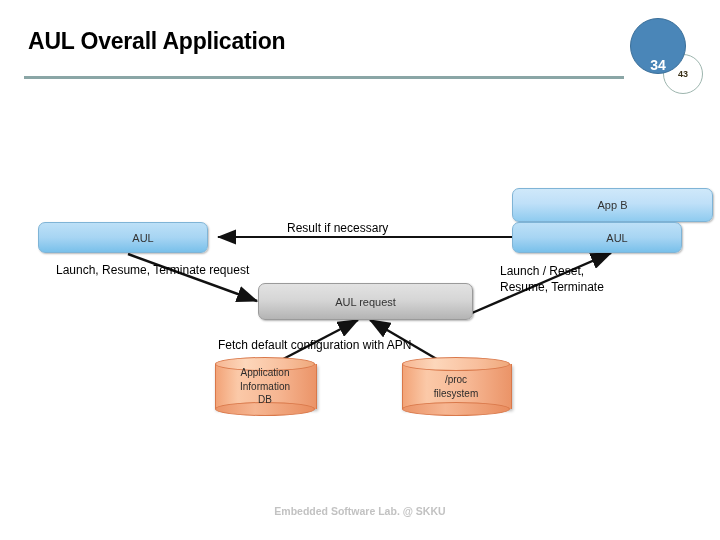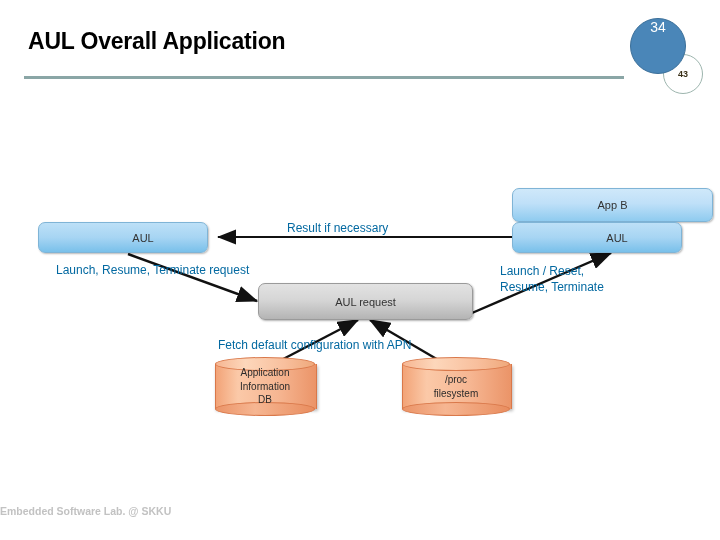--- a/index.html
+++ b/index.html
@@ -39,25 +39,25 @@
   .page-badge-main {
     position: absolute;
     left: 630px;
     top: 18px;
     width: 54px;
     height: 54px;
     border-radius: 50%;
     background: #4a86b8;
     border: 1px solid #3b6f99;
     display: flex;
-    align-items: flex-start;
+    align-items: flex-end;
     justify-content: center;
     color: #ffffff;
     font-size: 14px;
-    font-weight: normal;
+    font-weight: bold;
     z-index: 3;
   }
   .page-badge-sub {
     position: absolute;
     left: 663px;
     top: 54px;
     width: 38px;
     height: 38px;
     border-radius: 50%;
     background: #ffffff;
@@ -168,33 +168,33 @@
     font-size: 10px;
     color: #2b2b2b;
     line-height: 1.35;
     text-align: center;
   }
 
   
   .edge-label {
     position: absolute;
     font-size: 12px;
-    color: #0369a1;
+    color: #000000;
     white-space: pre;
     line-height: 1.35;
     z-index: 4;
   }
 
   
   .footer {
     position: absolute;
     left: 0;
     top: 505px;
     width: 720px;
-    text-align: left;
+    text-align: center;
     font-size: 10.5px;
     font-weight: bold;
     color: #c2c2c2;
   }
 </style>
 </head>
 <body>
 
 <div class="slide-title">AUL Overall Application</div>
 

